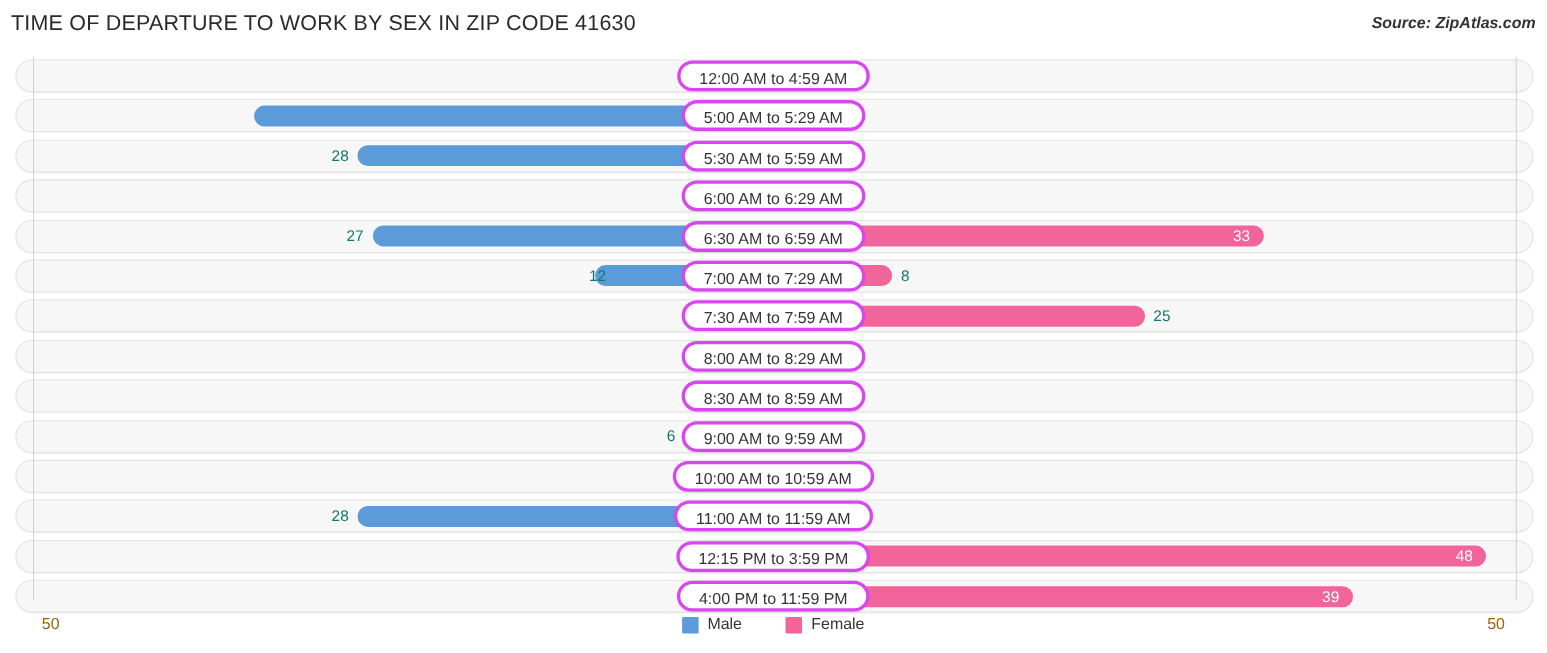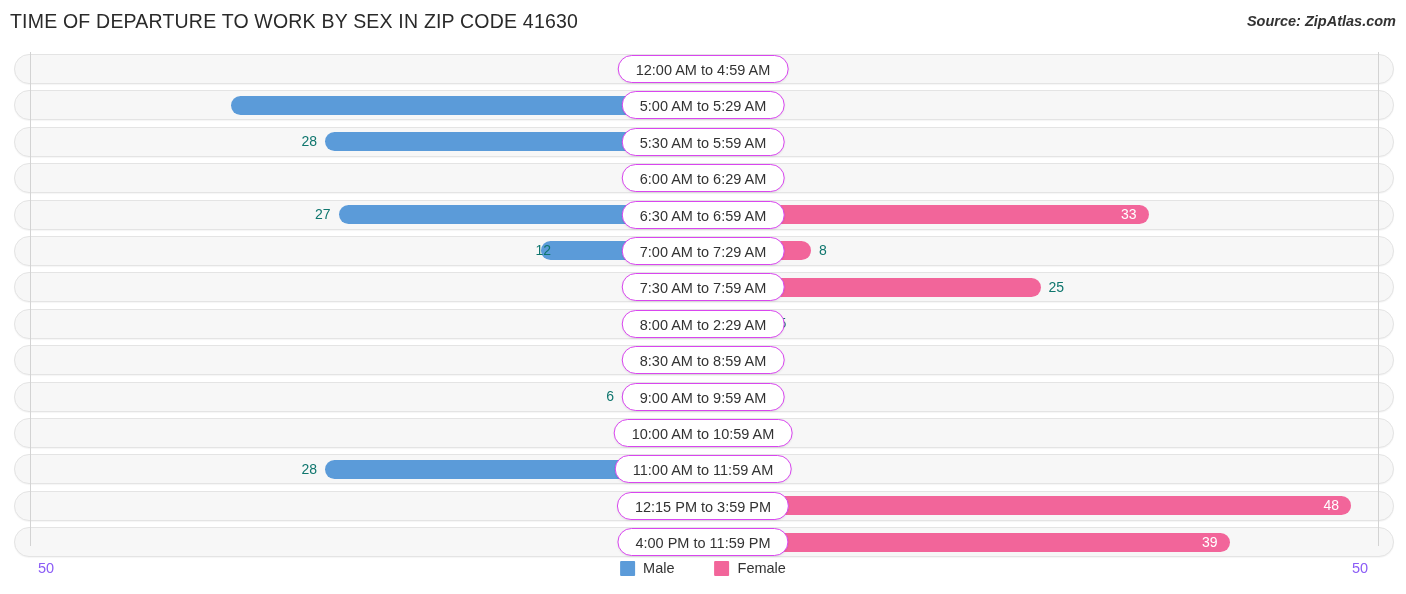--- a/index.html
+++ b/index.html
@@ -136,42 +136,42 @@
   
   .center-label {
     position: absolute;
     left: 50%;
     top: 3px;
     transform: translateX(-50%);
     height: 28px;
     line-height: 28px;
     padding: 0 17px;
     background: #ffffff;
-    border: 1px solid #d946ef;
+    border: 3px solid #d946ef;
     border-radius: 14px;
     font-size: 14.5px;
     color: #333333;
     white-space: nowrap;
     z-index: 6;
     box-shadow: 0 1px 2px rgba(0,0,0,0.07);
   }
 
   
   .footer {
     position: absolute;
     left: 0;
     top: 552px;
     width: 1406px;
     height: 42px;
   }
   .axis-max {
     position: absolute;
     top: 8px;
     font-size: 14.5px;
-    color: #8b5cf6;
+    color: #a16207;
   }
   .axis-max.left  { left: 38px; }
   .axis-max.right { left: 1352px; }
 
   .legend {
     position: absolute;
     left: 50%;
     top: 8px;
     transform: translateX(-50%);
     display: flex;
@@ -263,21 +263,21 @@
           <div class="bar female pos" style="width: 337.5px;"></div>
           <div class="val female outside" style="left: 1048.5px; width: 40px;">25</div>
           <div class="center-label">7:30 AM to 7:59 AM</div>
         </div>
         <div class="row">
           <div class="track"></div>
           <div class="bar male pos" style="width: 54px;"></div>
           <div class="val male outside" style="right: 765px; width: 40px;">4</div>
           <div class="bar female pos" style="width: 67.5px;"></div>
           <div class="val female outside" style="left: 778.5px; width: 40px;">5</div>
-          <div class="center-label">8:00 AM to 2:29 AM</div>
+          <div class="center-label">8:00 AM to 8:29 AM</div>
         </div>
         <div class="row">
           <div class="track"></div>
           <div class="bar male zero" style="width: 62px;"></div>
           <div class="val male outside" style="right: 773px; width: 40px;">0</div>
           <div class="bar female zero" style="width: 62px;"></div>
           <div class="val female outside" style="left: 773px; width: 40px;">0</div>
           <div class="center-label">8:30 AM to 8:59 AM</div>
         </div>
         <div class="row">

